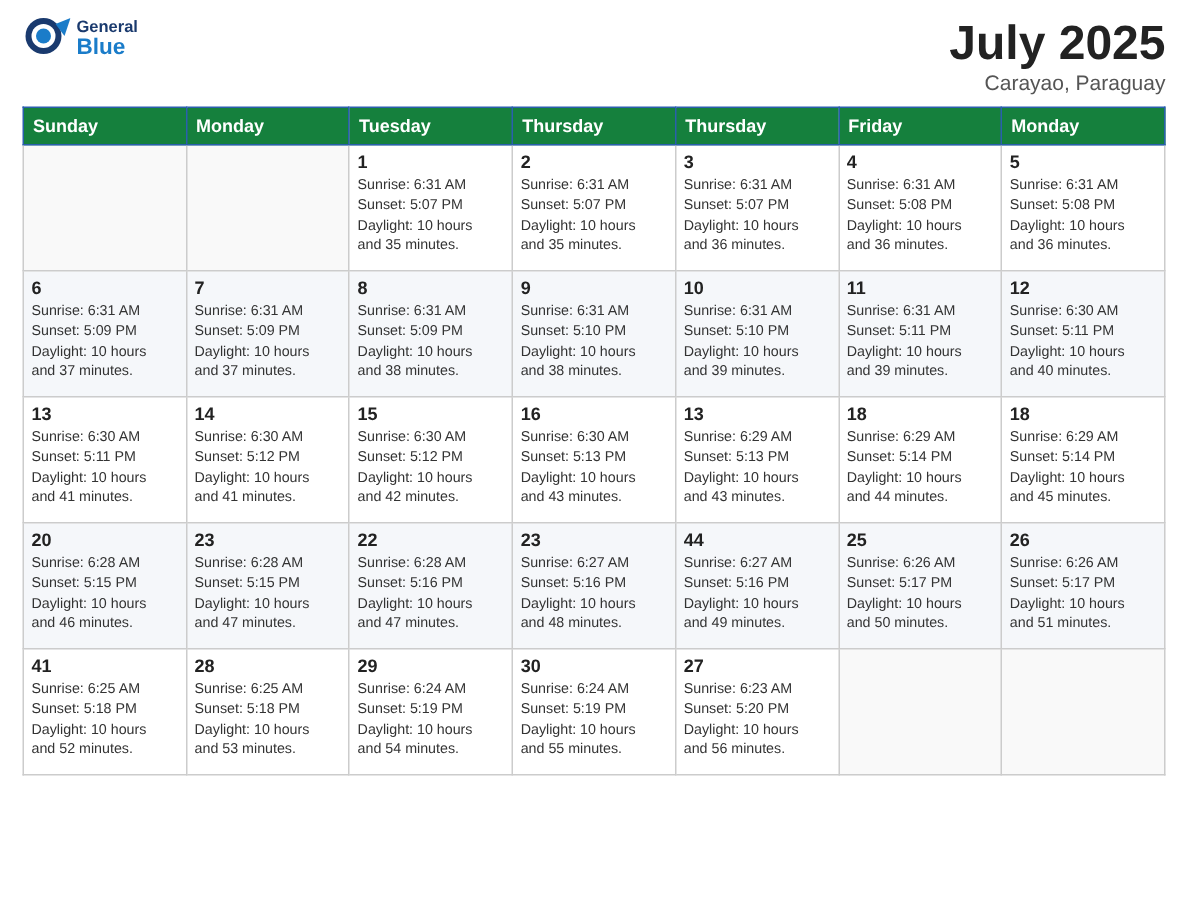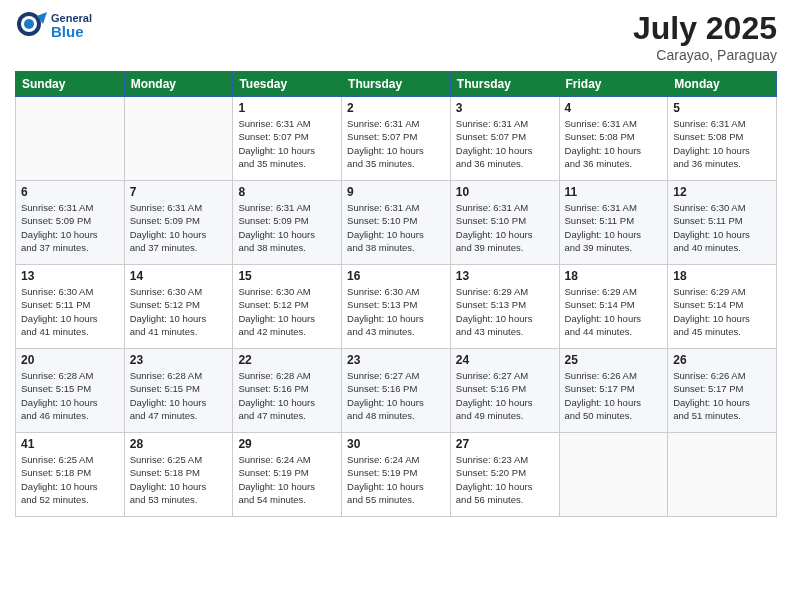--- a/index.html
+++ b/index.html
@@ -286,21 +286,21 @@
 and 47 minutes.</div>
           </td>
           <td>
             <span class="day-number">23</span>
             <div class="day-info" style="white-space: pre-line;">Sunrise: 6:27 AM
 Sunset: 5:16 PM
 Daylight: 10 hours
 and 48 minutes.</div>
           </td>
           <td>
-            <span class="day-number">24</span>
+            <span class="day-number">44</span>
             <div class="day-info" style="white-space: pre-line;">Sunrise: 6:27 AM
 Sunset: 5:16 PM
 Daylight: 10 hours
 and 49 minutes.</div>
           </td>
           <td>
             <span class="day-number">25</span>
             <div class="day-info" style="white-space: pre-line;">Sunrise: 6:26 AM
 Sunset: 5:17 PM
 Daylight: 10 hours

